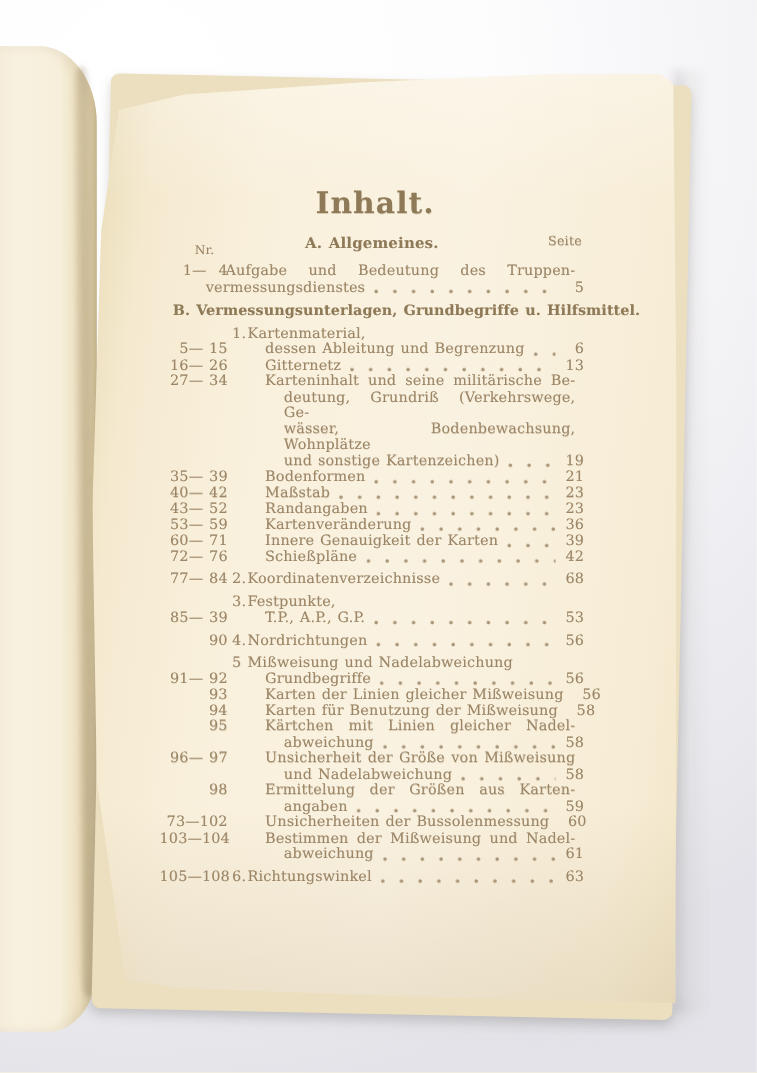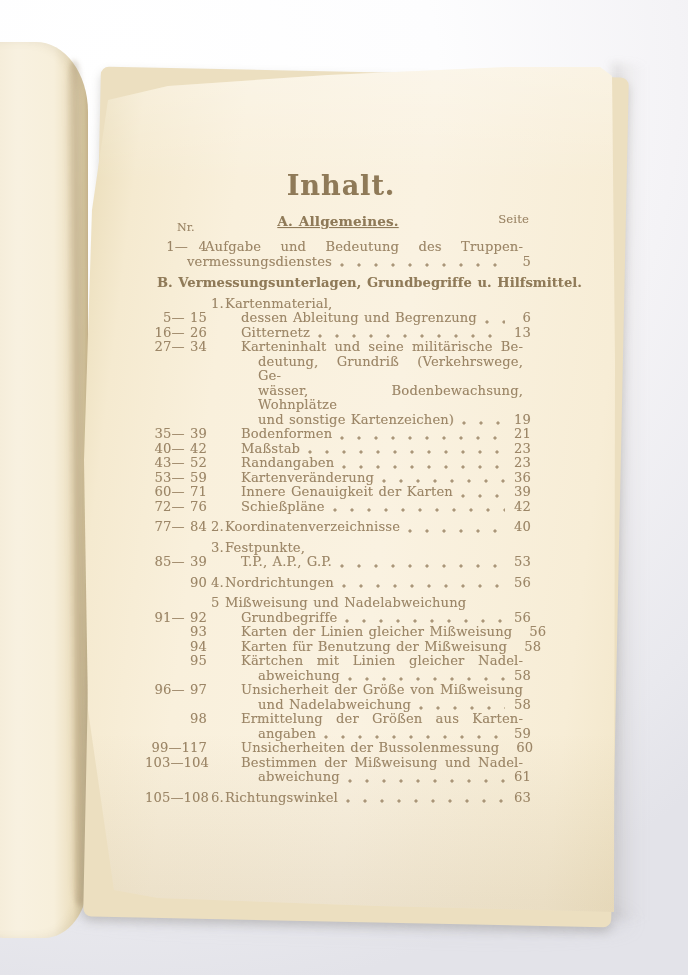--- a/index.html
+++ b/index.html
@@ -59,21 +59,21 @@
     color:#9c8667; font-size:13px; line-height:14.5px;
     letter-spacing:.2px; word-spacing:1px;
     text-shadow: .3px .3px .6px rgba(150,128,95,.35);
   }
   .toc-title {
     text-align:center; font-weight:bold; color:#8f7a58;
     font-size:27px; line-height:32px; letter-spacing:1px; margin:0 0 12px 6px;
   }
   .toc-header { position:relative; height:20px; margin-bottom:6px; }
   .h-nr   { position:absolute; left:32px; top:7px;  font-size:11px; }
-  .h-sec  { position:absolute; left:0; right:0; top:0; text-align:center; font-weight:bold; color:#8f7a58; font-size:13.5px;text-decoration:underline; }
+  .h-sec  { position:absolute; left:0; right:0; top:0; text-align:center; font-weight:bold; color:#8f7a58; font-size:13.5px; }
   .h-page { position:absolute; right:2px; top:-2px; font-size:11.5px; }
 
   .section-b {
     font-weight:bold; color:#8f7a58; font-size:13px; letter-spacing:.1px;
     white-space:nowrap; margin:7px 0 2px 12px;
   }
 
   .row { display:flex; align-items:flex-start; }
   .row.gap { margin-top:6px; }
   .nr  { width:62px; text-align:right; white-space:pre; flex-shrink:0; }
@@ -238,21 +238,21 @@
               </div>
             </div>
           </div>
           <div class="row numbered gap">
             <span class="nr">77— 84</span>
             <span class="num">2.</span>
             <div class="content">
               <div class="line lastline">
                 <span class="ltext">Koordinatenverzeichnisse</span>
                 <span class="dots"></span>
-                <span class="pageno">40</span>
+                <span class="pageno">68</span>
               </div>
             </div>
           </div>
           <div class="row group gap">
             <span class="nr"></span>
             <span class="num">3.</span>
             <div class="content">
               <div class="line lastline">
                 <span class="ltext">Festpunkte,</span>
               </div>
@@ -352,21 +352,21 @@
             <div class="content">
               <div class="line jline">Ermittelung der Größen aus Karten-</div>
               <div class="line lastline cont">
                 <span class="ltext">angaben</span>
                 <span class="dots"></span>
                 <span class="pageno">59</span>
               </div>
             </div>
           </div>
           <div class="row sub">
-            <span class="nr">99—117</span>
+            <span class="nr">73—102</span>
             <span class="num"></span>
             <div class="content">
               <div class="line lastline">
                 <span class="ltext">Unsicherheiten der Bussolenmessung</span>
                 <span class="dots"></span>
                 <span class="pageno">60</span>
               </div>
             </div>
           </div>
           <div class="row sub">

